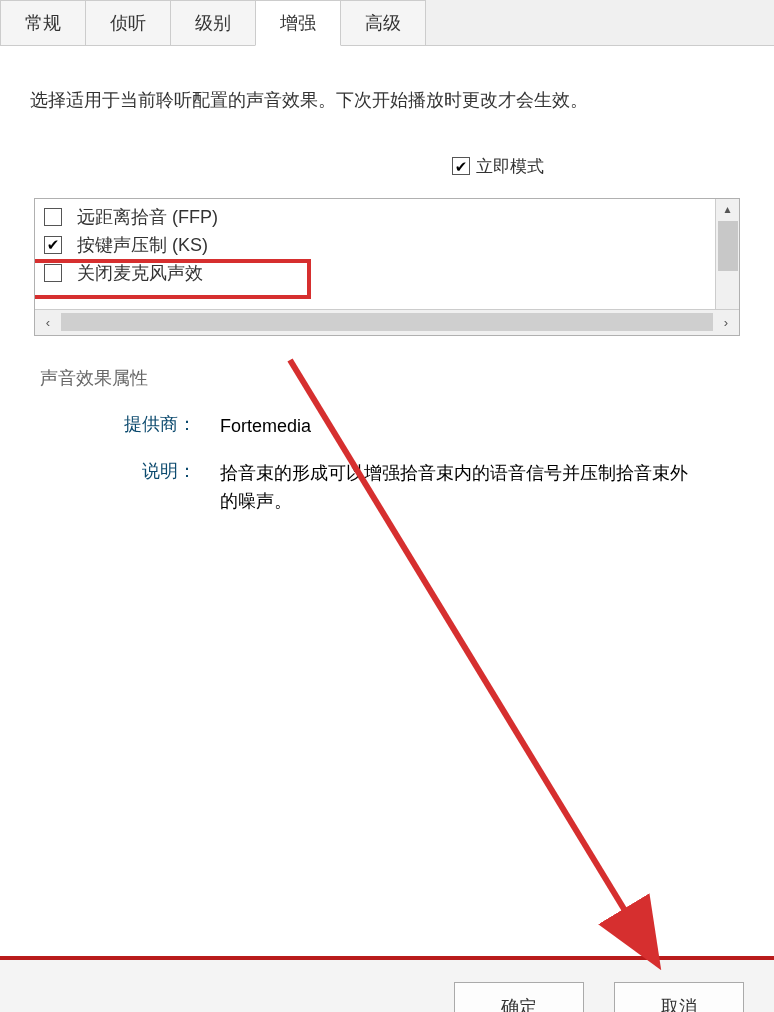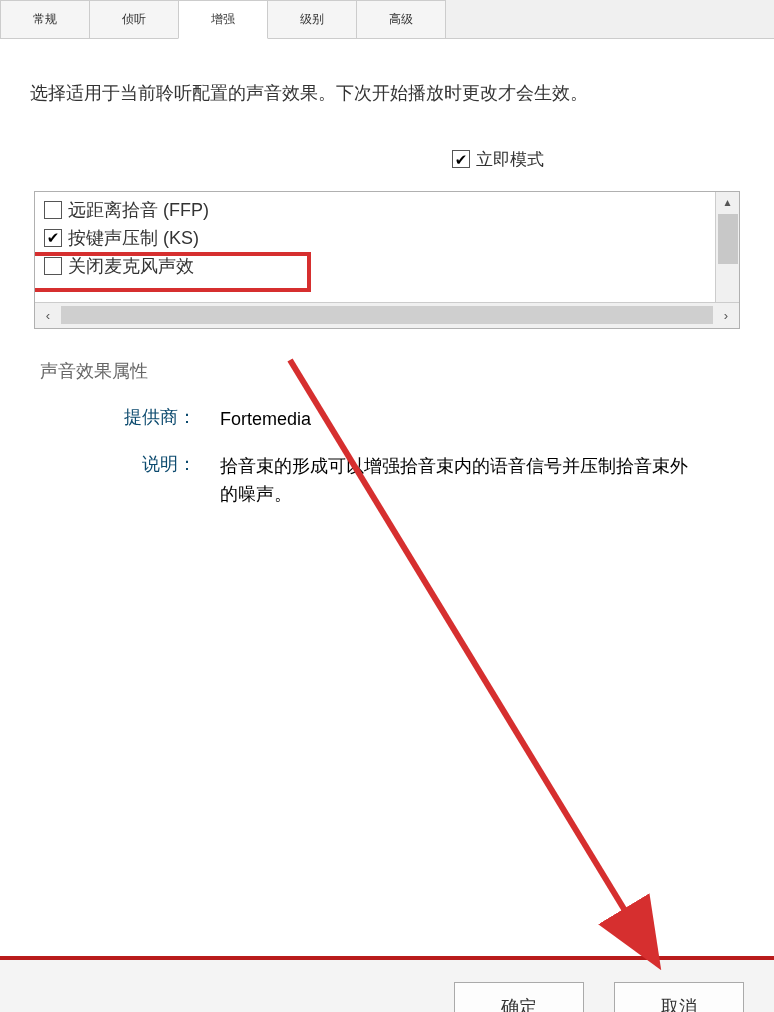--- a/index.html
+++ b/index.html
@@ -13,26 +13,26 @@
       overflow: hidden;
       position: relative;
     }
     .tabs {
       display: flex;
       border-bottom: 1px solid #ccc;
       background: #f0f0f0;
       position: relative;
     }
     .tab {
-      padding: 10px 32px;
+      padding: 10px 24px;
       border: 1px solid #ccc;
       border-bottom: none;
       background: #f5f5f5;
       cursor: pointer;
-      font-size: 12px;
+      font-size: 18px;
       margin-right: -1px;
     }
     .tab.active {
       background: #fff;
       border-bottom: 1px solid #fff;
       position: relative;
       z-index: 2;
       margin-bottom: -1px;
     }
     .content {
@@ -78,21 +78,21 @@
     }
     .listitems {
       padding: 4px 0 4px 8px;
       height: 110px;
       overflow: hidden;
       position: relative;
     }
     .listitem {
       display: flex;
       align-items: center;
-      gap: 6px;
+      gap: 15px;
       font-size: 18px;
       padding: 2px 1px;
     }
     .highlight-box {
       position: absolute;
       border: 4px solid #d62f2f;
       pointer-events: none;
       left: -4px; top: 60px;
       width: 280px; height: 40px;
     }
@@ -189,22 +189,22 @@
       left: 0; top: 0;
       width: 774px; height: 1012px;
     }
   </style>
 </head>
 <body>
 
 <div class="tabs">
   <div class="tab">常规</div>
   <div class="tab">侦听</div>
+  <div class="tab">级别</div>
   <div class="tab active">增强</div>
-  <div class="tab">级别</div>
   <div class="tab">高级</div>
 </div>
 
 <div class="content">
   <div class="description">选择适用于当前聆听配置的声音效果。下次开始播放时更改才会生效。</div>
 
   <div class="immediate-row">
     <span class="checkline">
       <span class="chk checked"></span>
       <span>立即模式</span>

